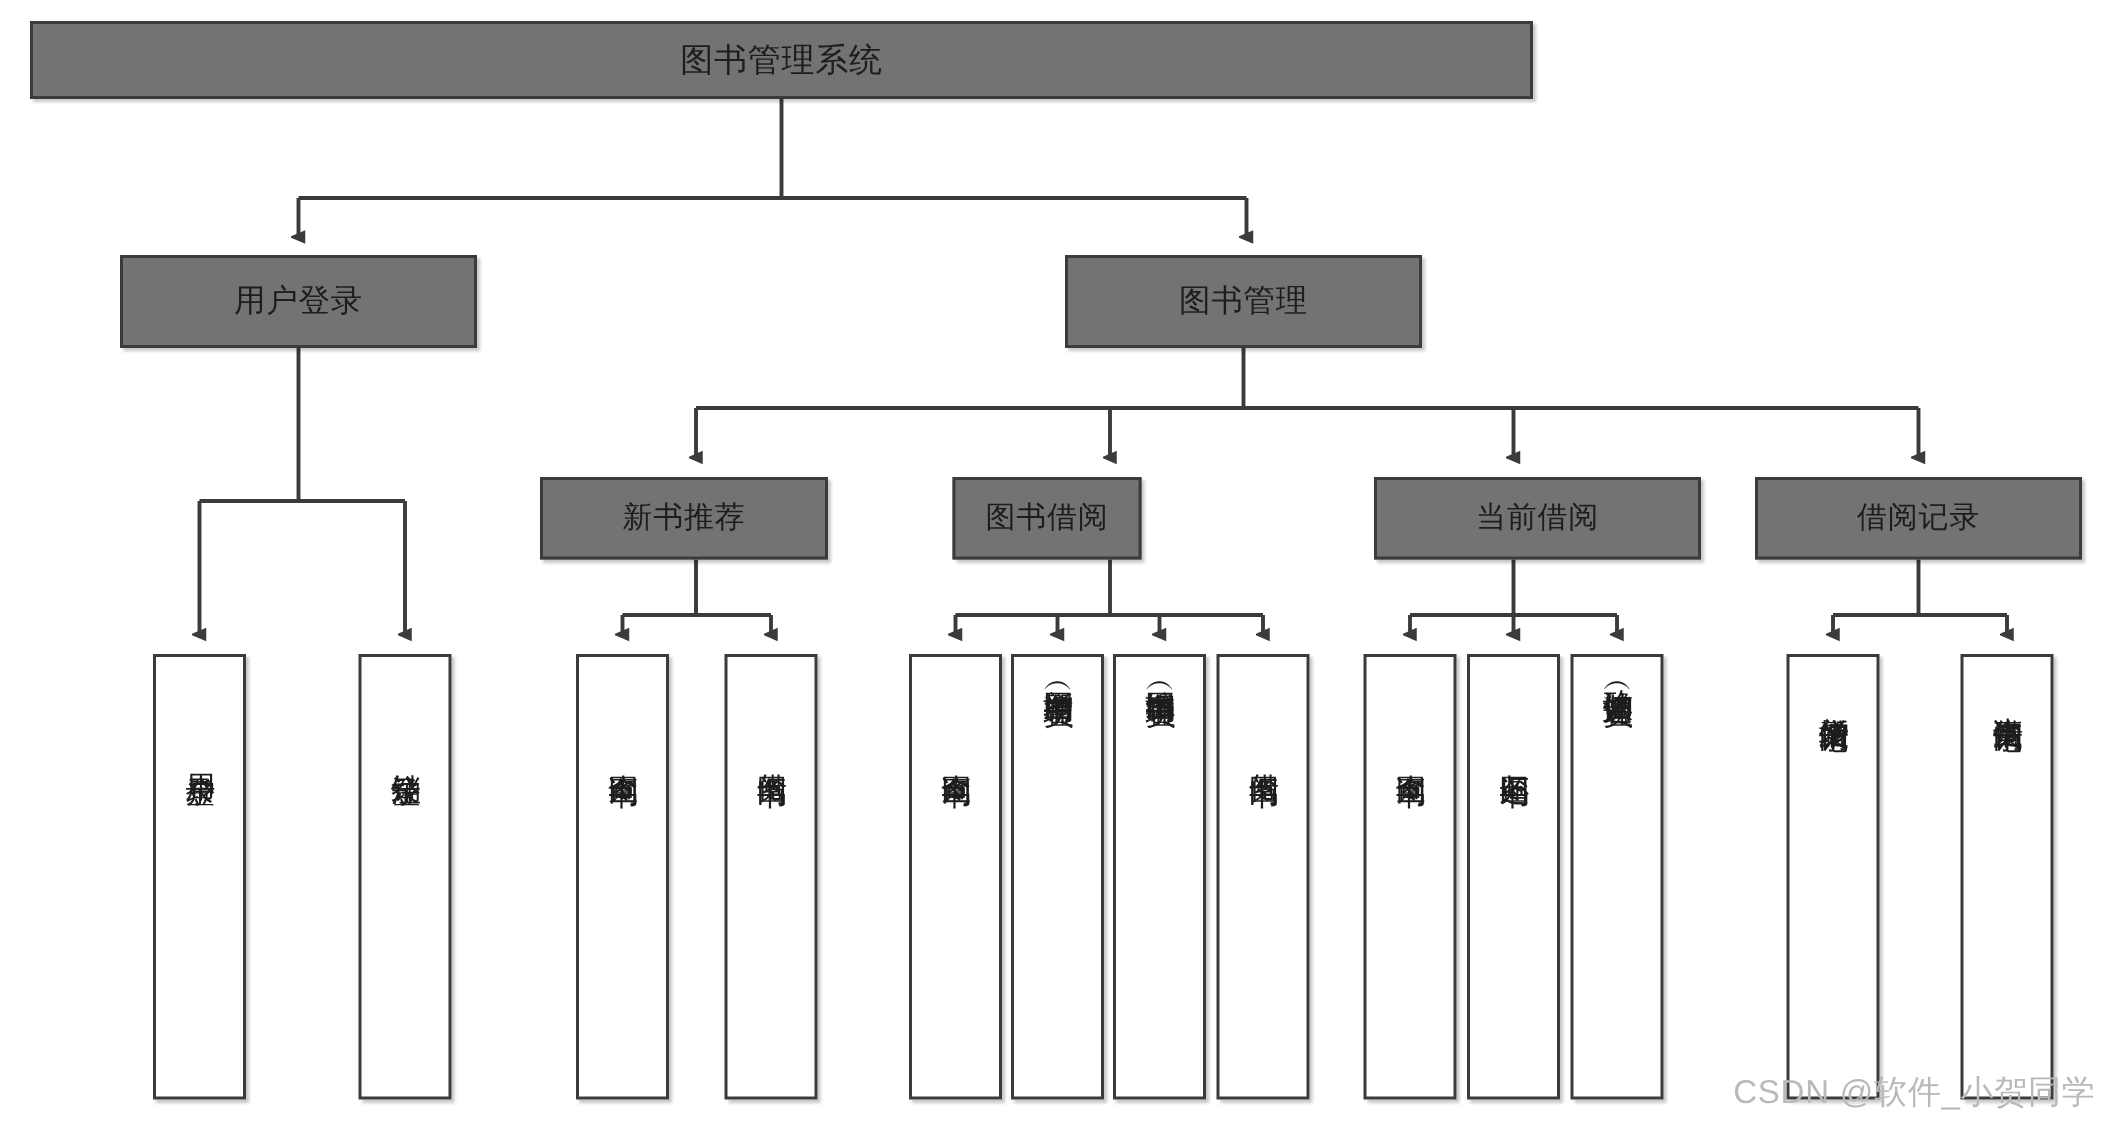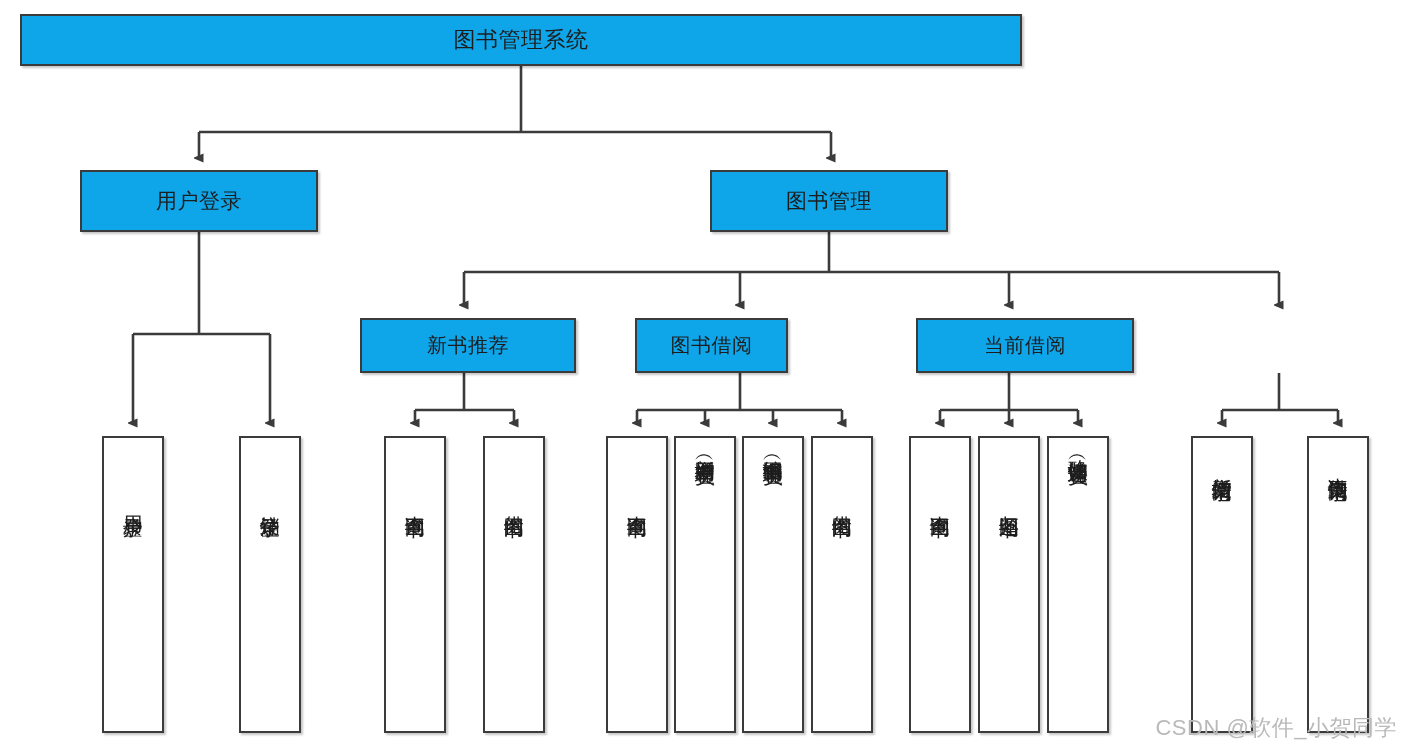--- a/index.html
+++ b/index.html
@@ -22,21 +22,21 @@
   svg#tree-svg {
     position: absolute;
     left: 0;
     top: 0;
     width: 1405px;
     height: 747px;
   }
   .node-box {
     position: absolute;
     box-sizing: border-box;
-    background: #0ea5e9;
+    background: #737373;
     border: 2px solid #3b3b3b;
     box-shadow: 2px 2px 2px rgba(0,0,0,0.22);
     display: flex;
     align-items: center;
     justify-content: center;
     overflow: hidden;
   }
   .node-label {
     color: #1d1d1d;
     font-size: 21px;
@@ -161,32 +161,35 @@
   </div>
 
   <div class="node-box level1" style="left:80px; top:170px; width:238px; height:62px;">
     <span class="node-label">用户登录</span>
   </div>
 
   <div class="node-box level1" style="left:710px; top:170px; width:238px; height:62px;">
     <span class="node-label">图书管理</span>
   </div>
 
-  <div class="node-box level2" style="left:360px; top:318px; width:216px; height:55px;">
+  <div class="node-box level2" style="left:360px; top:318px; width:192px; height:55px;">
     <span class="node-label">新书推荐</span>
   </div>
 
-  <div class="node-box level2" style="left:635px; top:318px; width:153px; height:55px;">
+  <div class="node-box level2" style="left:635px; top:318px; width:126px; height:55px;">
     <span class="node-label">图书借阅</span>
   </div>
 
   <div class="node-box level2" style="left:900px; top:318px; width:218px; height:55px;margin-left:16px;">
     <span class="node-label">当前借阅</span>
   </div>
 
+  <div class="node-box level2" style="left:1170px; top:318px; width:218px; height:55px;">
+    <span class="node-label">借阅记录</span>
+  </div>
 
   <div class="leaf-box short" style="left:102px; top:436px; width:62px; height:297px;">
     <span class="leaf-label">用户登录</span>
   </div>
   <div class="leaf-box short" style="left:239px; top:436px; width:62px; height:297px;">
     <span class="leaf-label">注销登录</span>
   </div>
 
   <div class="leaf-box short" style="left:384px; top:436px; width:62px; height:297px;">
     <span class="leaf-label">查询图书</span>

